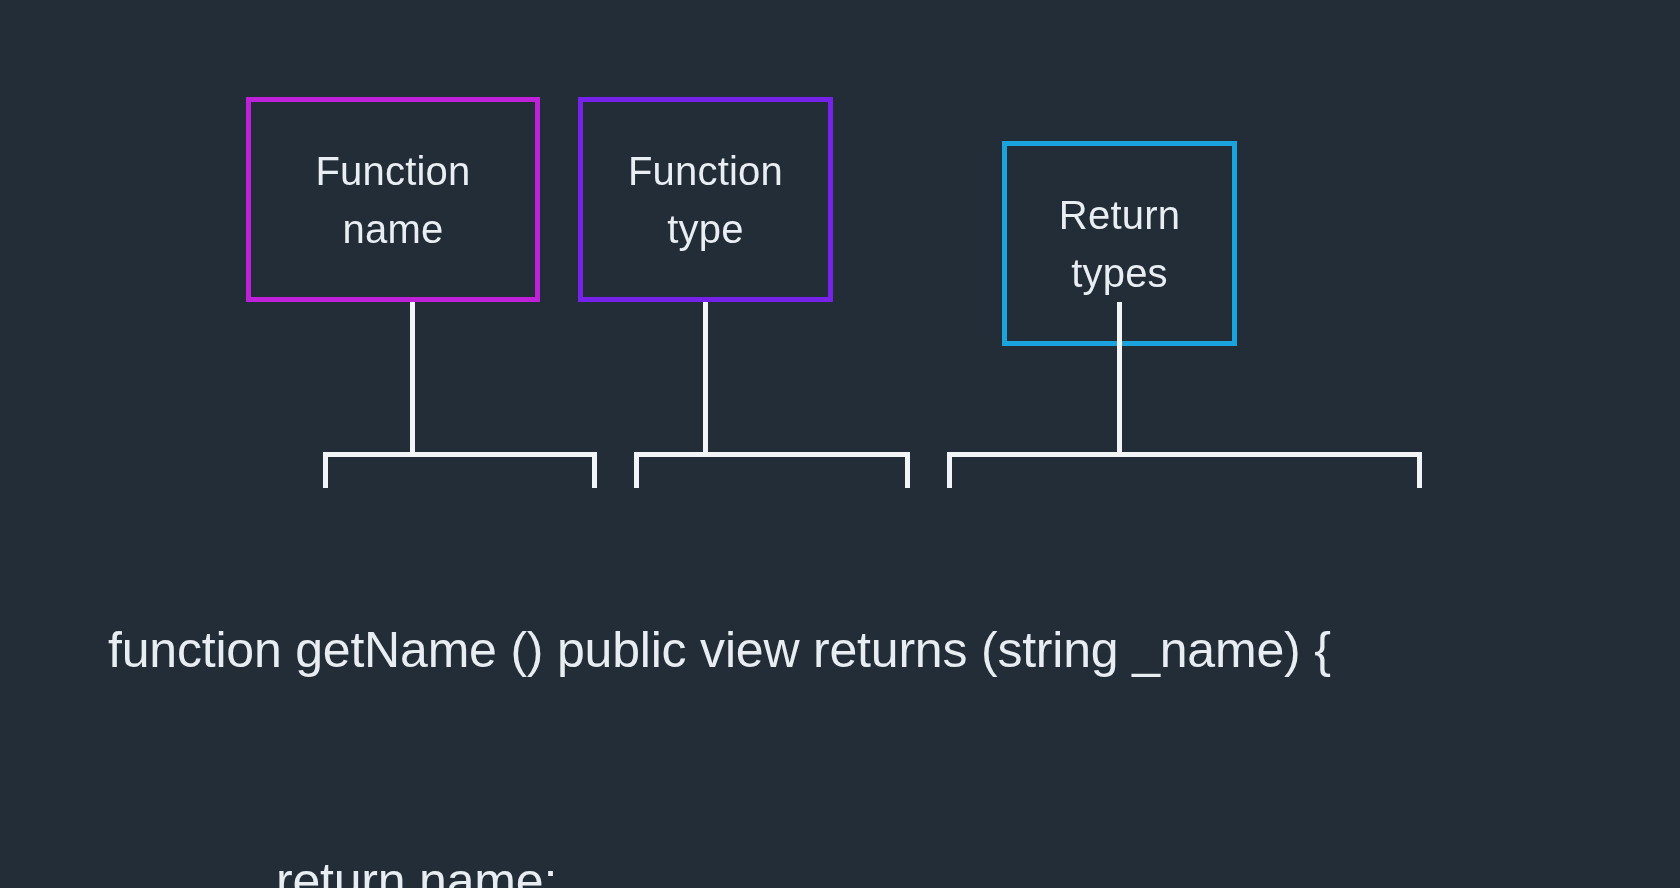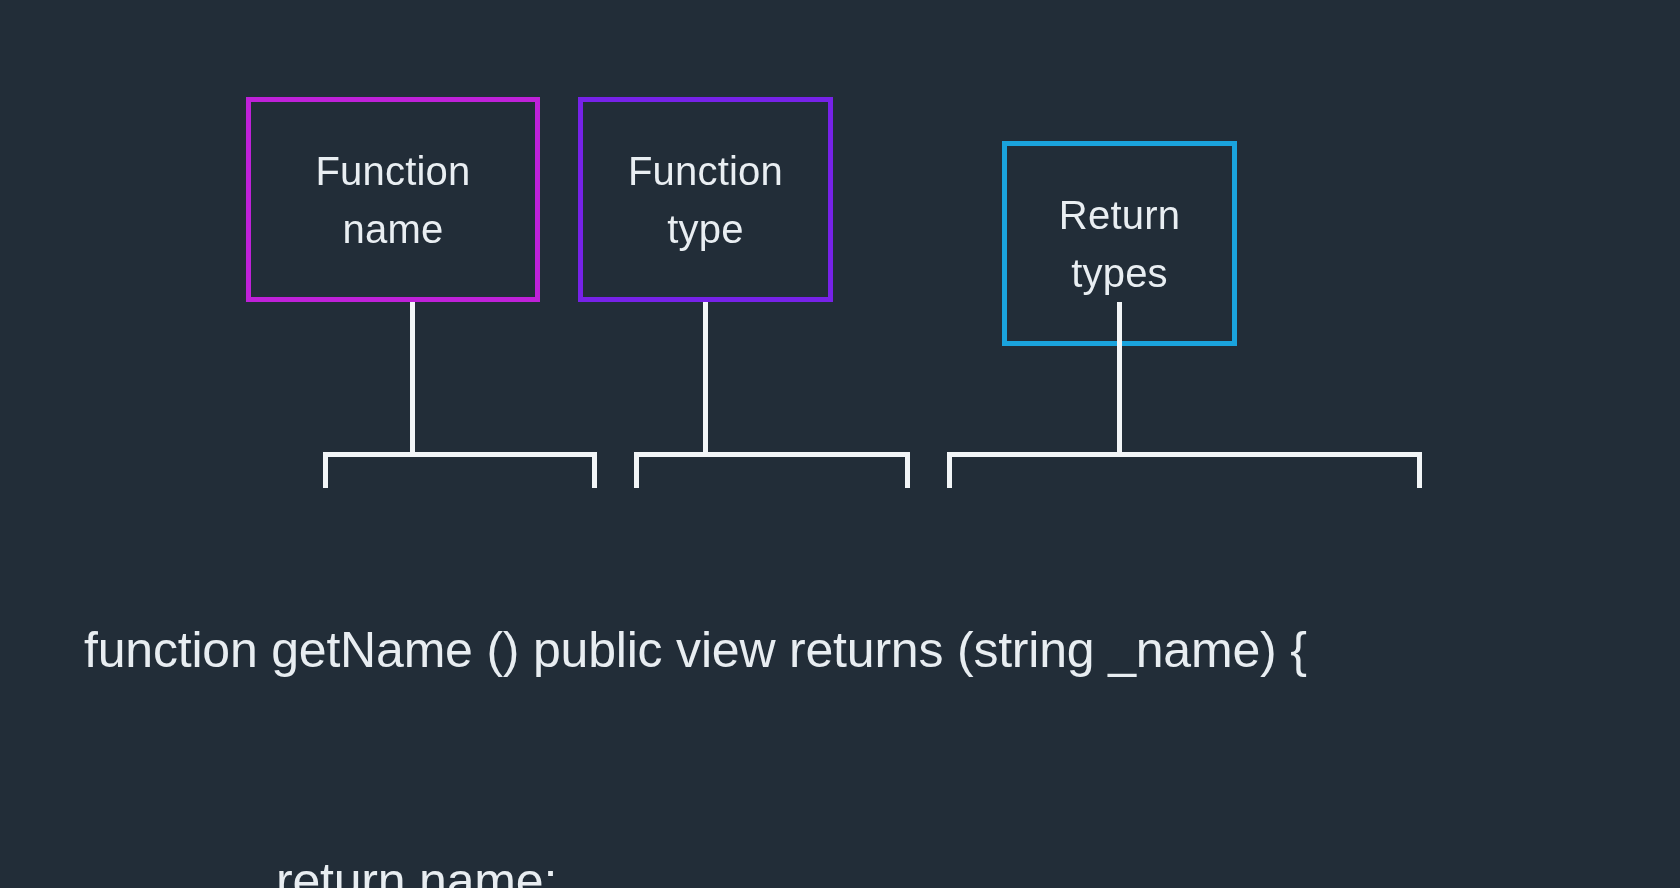--- a/index.html
+++ b/index.html
@@ -65,21 +65,21 @@
     width: 1560px;
     color: #e8edf1;
     font-family: "Liberation Sans", sans-serif;
     font-size: 50px;
     line-height: 77px;
     font-weight: 400;
     white-space: pre;
     letter-spacing: -0.2px;
   }
   .code-line { display: block; }
-  #code-line-1 { padding-left: 0px; }
+  #code-line-1 { padding-left: 0px; margin-left: 24px; }
   #code-line-2 { padding-left: 192px; }
 </style>
 </head>
 <body>
 
 <div id="stage">
 
   <div class="label-box" id="box-0" style="border-color: rgb(191, 33, 216);">
     <span class="box-text">Function
 name</span>

